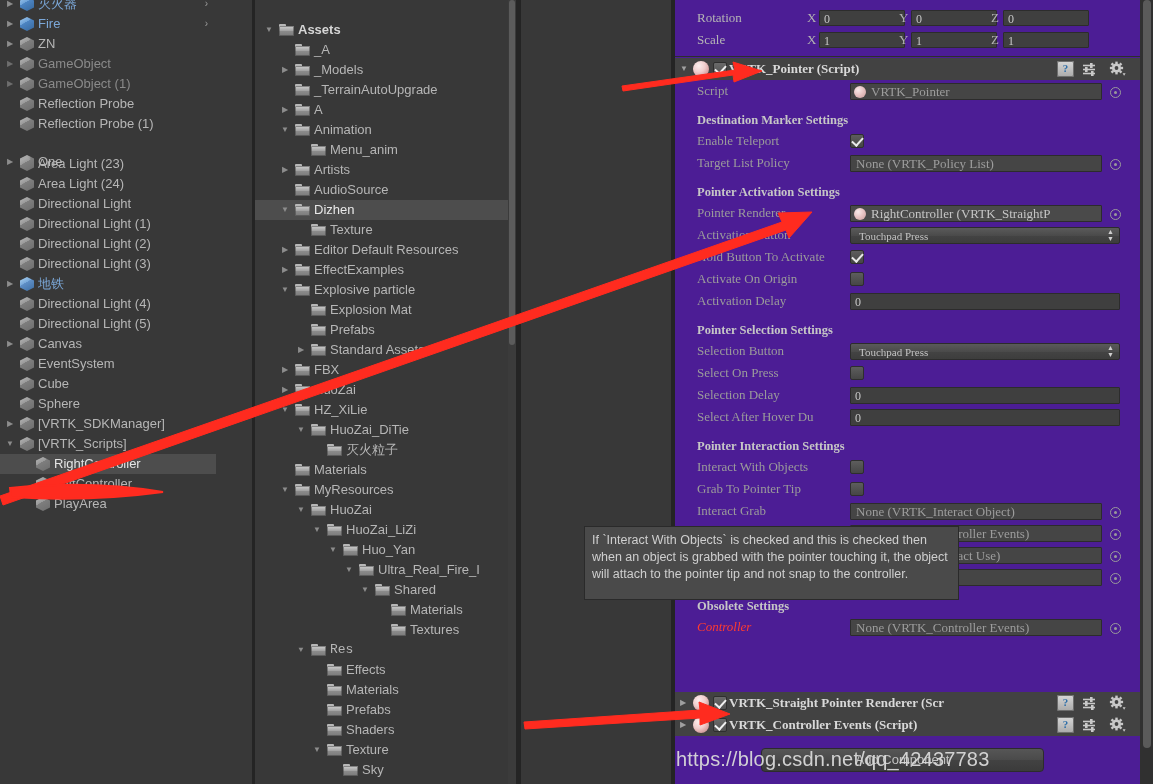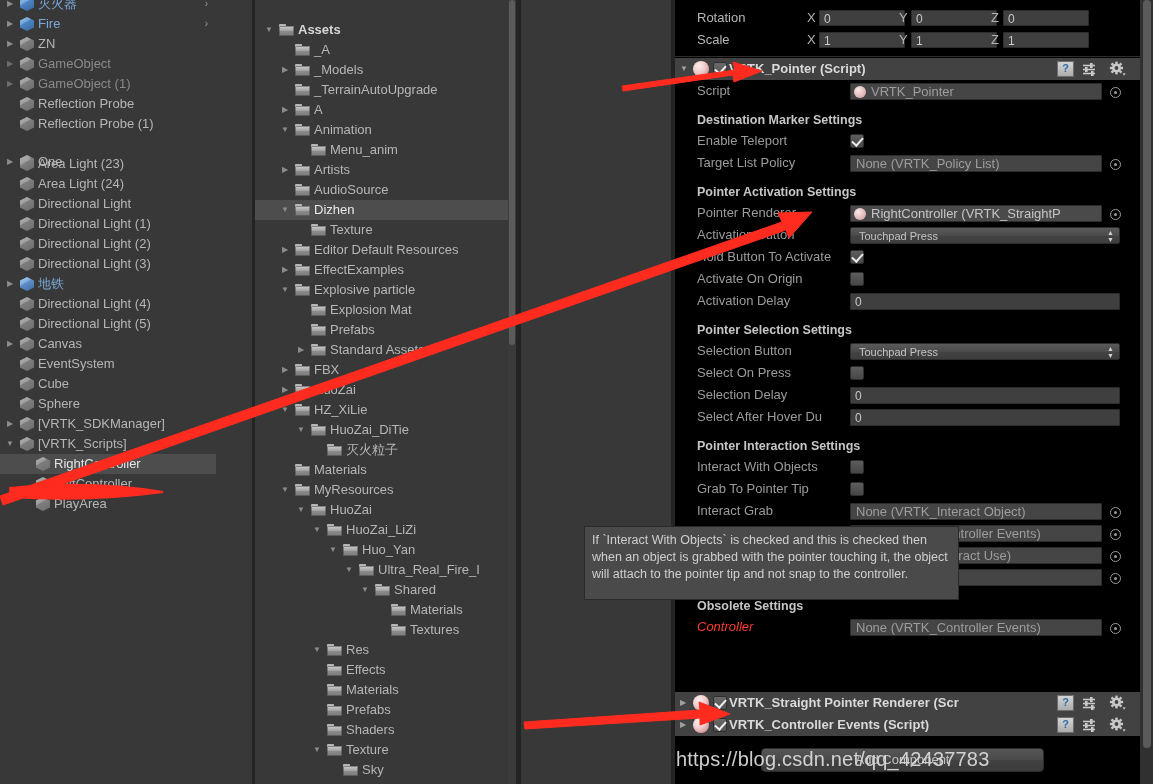--- a/index.html
+++ b/index.html
@@ -15,21 +15,21 @@
   
   .panel{position:absolute;top:0;bottom:0;background:#383838;}
   #hierarchy{left:0;width:216px;background:#383838;}
   #hier-gutter{position:absolute;left:252px;top:0;width:3px;height:784px;background:#242424;}
   #project{left:255px;width:253px;background:#383838;}
   #proj-sb{position:absolute;left:508px;top:0;width:8px;height:784px;background:#3b3b3b;}
   #proj-sb .thumb{position:absolute;left:1px;top:0;width:6px;height:345px;background:#5b5b5b;border-radius:3px;}
   #mid-gutter{position:absolute;left:516px;top:0;width:5px;height:784px;background:#242424;}
   #preview{left:521px;width:150px;background:#383838;}
   #prev-gutter{position:absolute;left:671px;top:0;width:4px;height:784px;background:#242424;}
-  #inspector{left:675px;right:0;background:#000000;}
+  #inspector{left:675px;right:0;background:#4c1d95;font-family:Liberation Serif, serif;}
   #insp-sb{position:absolute;right:0;top:0;width:13px;height:784px;background:#303030;}
   #insp-sb .thumb{position:absolute;left:3px;top:0;width:8px;height:748px;background:#5a5a5a;border-radius:4px;}
 
   
   .hrow{position:relative;height:20px;line-height:20px;padding-left:0;white-space:nowrap;
         font-size:13px;color:#b6b6b6;cursor:default;}
   .hrow.sel{background:#4d4d4d;color:#e4e4e4;}
   .hrow.dim{color:#8a8a8a;}
   .hrow.pref{color:#7ba7d7;}
   .tri{position:absolute;top:0;width:12px;height:20px;color:#8c8c8c;font-size:8px;line-height:20px;text-align:center;}
@@ -532,21 +532,21 @@
         </div>
         <div class="plabel" style="left: 155px;">Materials</div>
       </div>
       <div class="prow" style="position: absolute; left: 0px; right: 0px; top: 620px;">
         <div class="folder" style="left: 136px;">
           <div class="tab"></div>
           <div class="body"></div>
         </div>
         <div class="plabel" style="left: 155px;">Textures</div>
       </div>
-      <div class="prow" style="position: absolute; left: 16px; right: 0px; top: 640px;">
+      <div class="prow" style="position: absolute; left: 0px; right: 0px; top: 640px; font-family: Liberation Mono, monospace;">
         <div class="tri down" style="left: 40px;"></div>
         <div class="folder" style="left: 56px;">
           <div class="tab"></div>
           <div class="body"></div>
         </div>
         <div class="plabel" style="left: 75px;">Res</div>
       </div>
       <div class="prow" style="position: absolute; left: 0px; right: 0px; top: 660px;">
         <div class="folder" style="left: 72px;">
           <div class="tab"></div>

